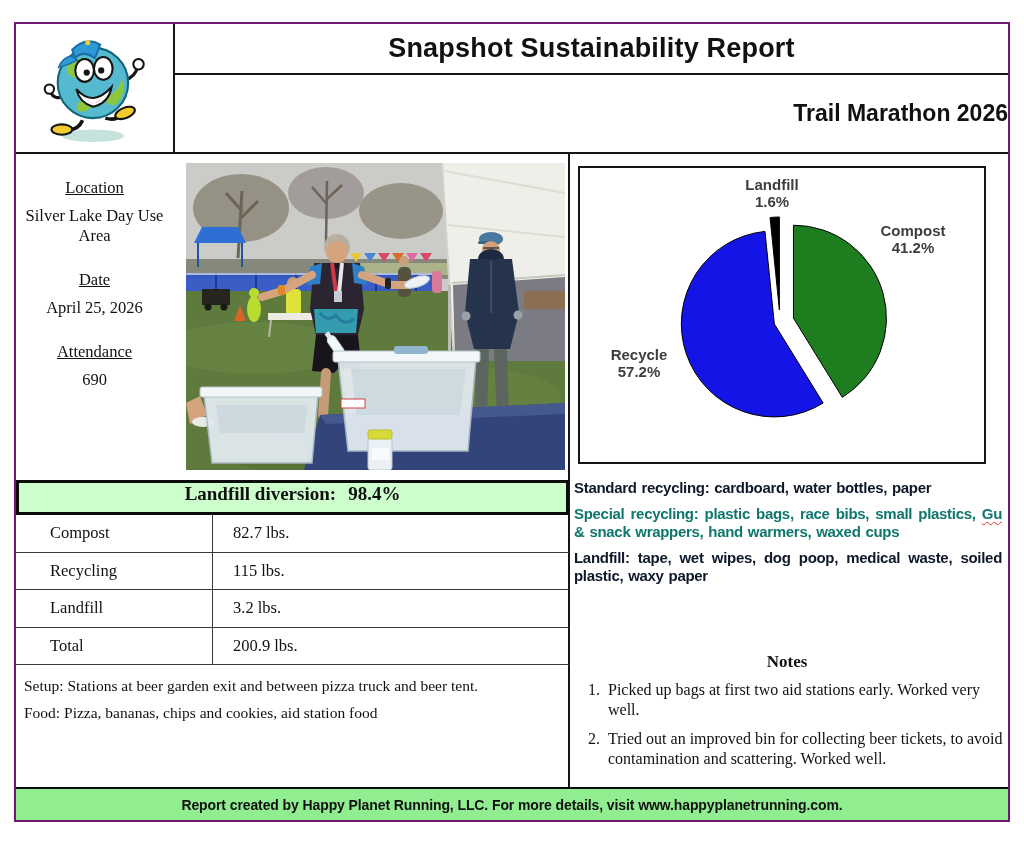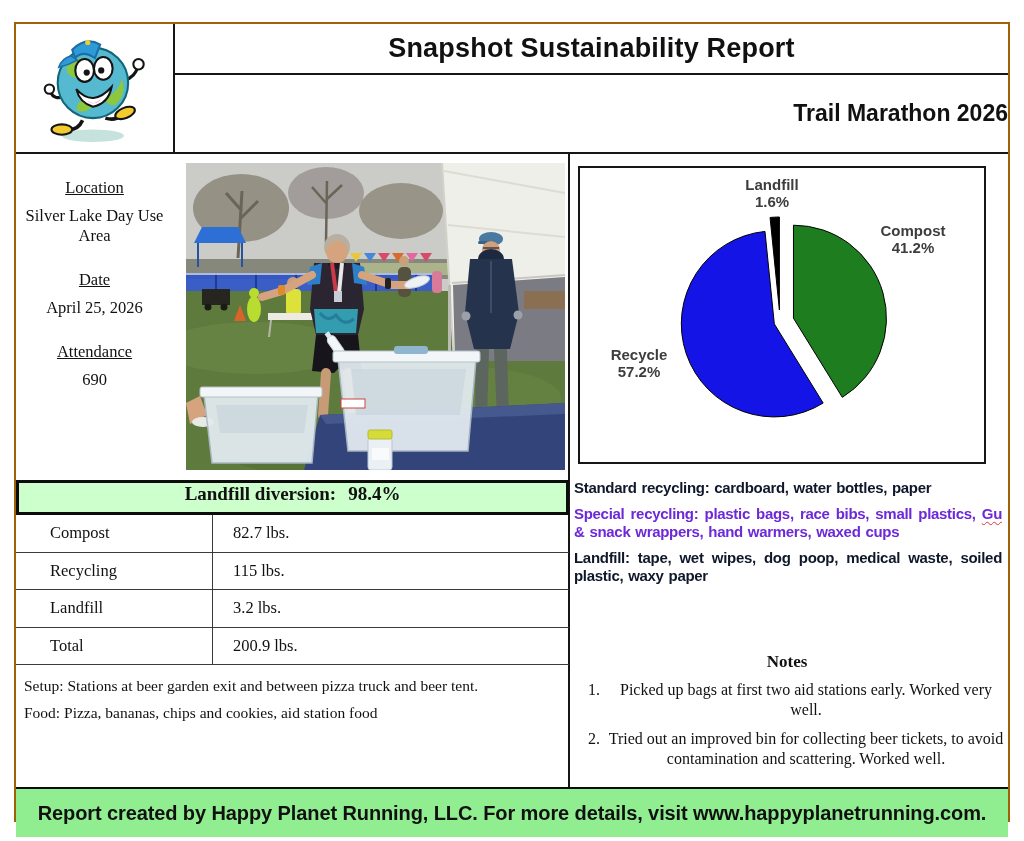--- a/index.html
+++ b/index.html
@@ -1,18 +1,18 @@
 <!DOCTYPE html>
 <html><head>
 <meta charset="utf-8">
 <style>
   html,body{margin:0;padding:0;background:#ffffff;}
   .stage{position:relative;width:1024px;height:841px;background:#ffffff;overflow:hidden;
          font-family:"Liberation Serif", serif;color:#111;}
-  .sheet{position:absolute;left:14px;top:22px;width:992px;height:796px;border:2px solid #a16207;}
+  .sheet{position:absolute;left:14px;top:22px;width:992px;height:796px;border:2px solid #701a75;}
 
   
   .header-row{position:absolute;left:0;top:0;right:0;height:128px;border-bottom:2px solid #161616;}
   .logo-cell{position:absolute;left:0;top:0;width:157px;height:128px;border-right:2px solid #161616;
              display:flex;align-items:center;justify-content:center;}
   .title-cell{position:absolute;left:159px;top:0;right:0;height:49px;border-bottom:2px solid #161616;
               display:flex;align-items:center;justify-content:center;}
   .title-cell .t{font-family:"Liberation Sans",sans-serif;font-weight:700;font-size:27px;letter-spacing:.2px;}
   .subtitle-cell{position:absolute;left:159px;top:51px;right:0;bottom:0;
                  display:flex;align-items:center;justify-content:flex-end;}
@@ -60,27 +60,27 @@
   .lab-recycle{left:4px;top:178px;width:110px;}
 
   .sections{position:absolute;left:0;top:318px;width:434px;padding:0 2px 0 4px;box-sizing:border-box;
             font-family:"Liberation Sans",sans-serif;font-weight:700;font-size:15px;line-height:18.5px;
             letter-spacing:-0.3px;word-spacing:1px;text-align:justify;}
   .sections p{margin:7px 0;}
   .spell{text-decoration:underline wavy #e03434;text-decoration-thickness:1px;text-underline-offset:2px;}
 
   .notes{position:absolute;left:0;top:496px;width:434px;font-size:16px;line-height:20px;}
   .notes .nt{text-align:center;font-weight:700;font-size:17px;margin:2px 0 8px 0;}
-  .notes ol{margin:0;padding-left:34px;text-align:center;}
+  .notes ol{margin:0;padding-left:34px;}
   .notes li{margin-bottom:9px;padding-left:4px;}
 
   
-  .footerbar{position:absolute;left:0;right:0;top:763px;height:50px;box-sizing:border-box;
+  .footerbar{position:absolute;left:0;right:0;top:763px;height:33px;box-sizing:border-box;
              border-top:2px solid #0c0c0c;display:flex;align-items:center;justify-content:center;
-             font-family:"Liberation Sans",sans-serif;font-weight:700;font-size:20px;letter-spacing:-0.1px;}
+             font-family:"Liberation Sans",sans-serif;font-weight:700;font-size:14px;letter-spacing:-0.1px;}
 </style>
 </head>
 <body>
 <div class="stage">
 
 <div class="sheet">
 
   <div class="header-row">
     <div class="logo-cell">
       <span>
@@ -276,21 +276,21 @@
         <div>41.2%</div>
       </div>
       <div class="pie-label lab-recycle">
         <div>Recycle</div>
         <div>57.2%</div>
       </div>
     </div>
 
     <div class="sections">
       <p style="color: #0f172a;">Standard recycling: cardboard, water bottles, paper</p>
-      <p style="color: #6d28d9;"><span>Special recycling: plastic bags, race bibs, small plastics, </span><span class="spell">Gu</span><span> &amp; snack wrappers, hand warmers, waxed cups</span></p>
+      <p style="color: #0f766e;"><span>Special recycling: plastic bags, race bibs, small plastics, </span><span class="spell">Gu</span><span> &amp; snack wrappers, hand warmers, waxed cups</span></p>
       <p style="color: #0f172a;">Landfill: tape, wet wipes, dog poop, medical waste, soiled plastic, waxy paper</p>
     </div>
 
     <div class="notes">
       <div class="nt">Notes</div>
       <ol>
         <li>Picked up bags at first two aid stations early. Worked very well.</li>
         <li>Tried out an improved bin for collecting beer tickets, to avoid contamination and scattering. Worked well.</li>
       </ol>
     </div>

